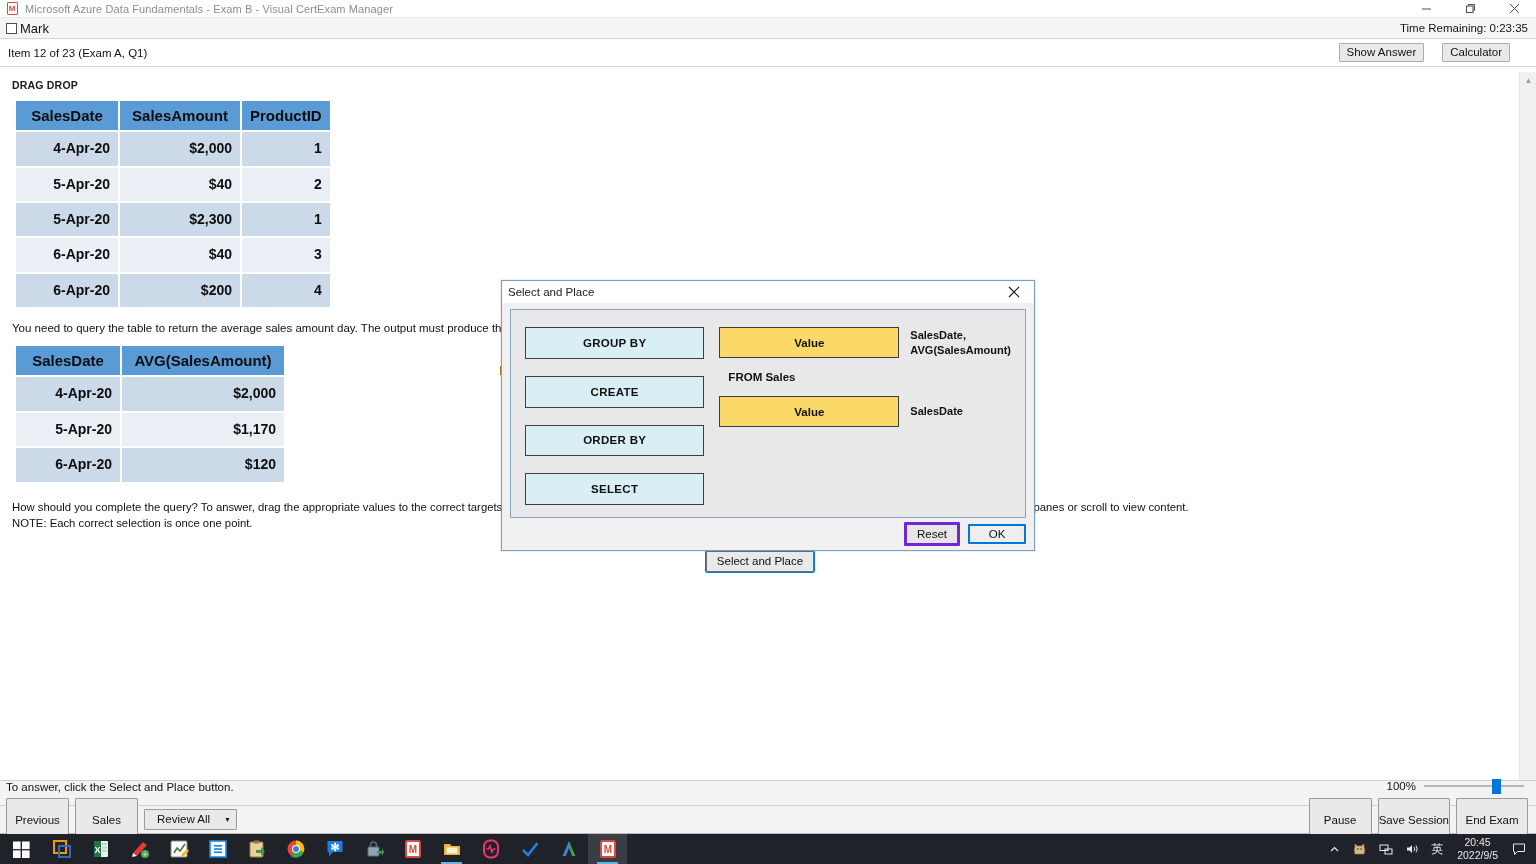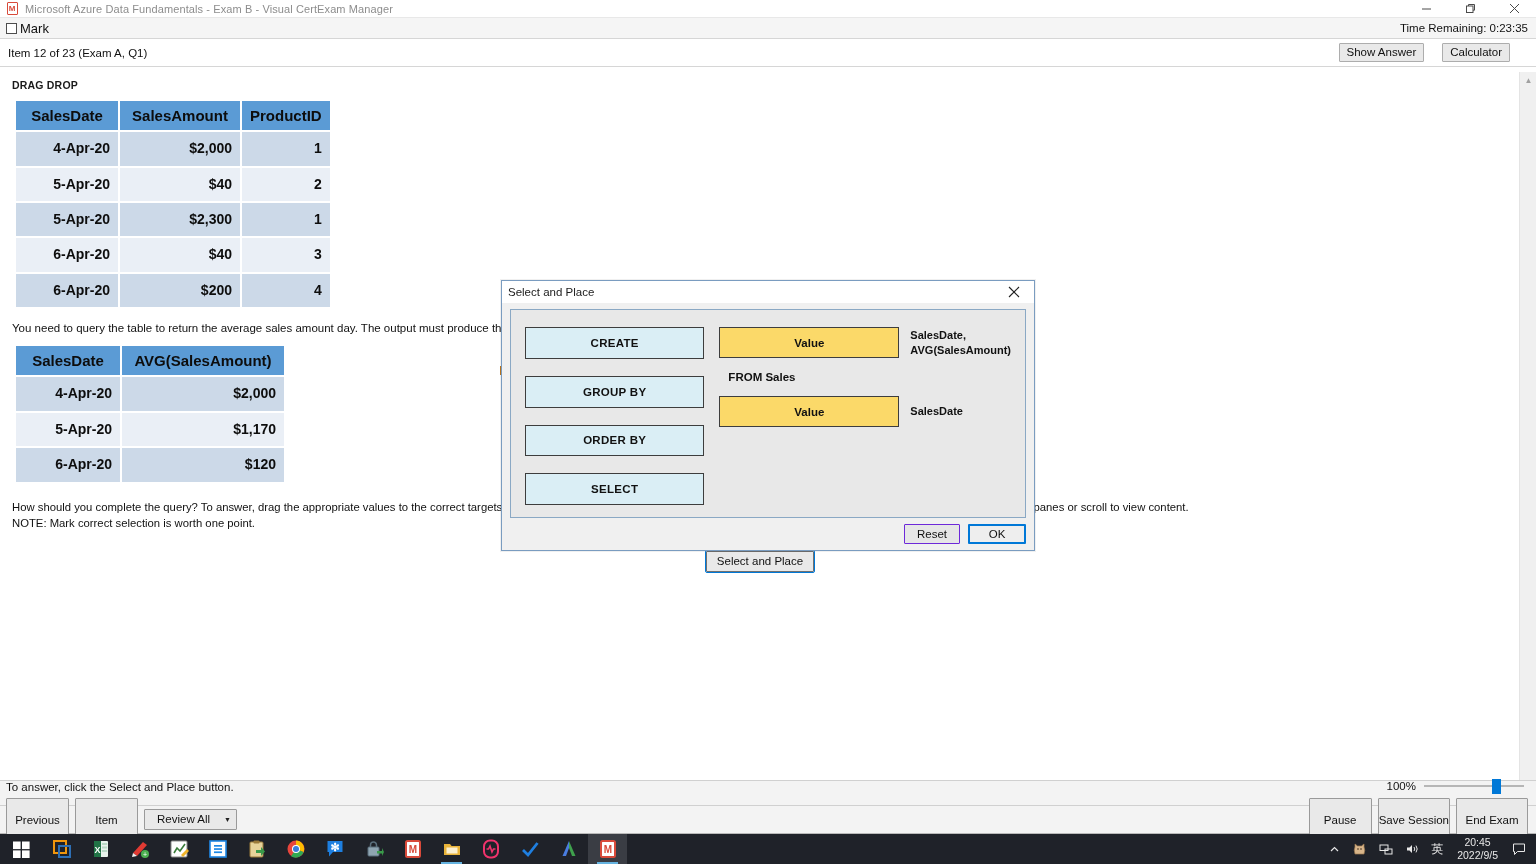--- a/index.html
+++ b/index.html
@@ -240,21 +240,21 @@
   }
   .ans-static {
     font-size: 11.5px; font-weight: bold; color: #111; margin: 13px 0 13px 9px;
   }
   .dlg-footer {
     height: 32px; flex: none; display: flex; align-items: center;
     justify-content: flex-end; gap: 8px; padding-right: 8px;
   }
   .dlg-btn {
     min-width: 56px; font-size: 11.5px; color: #111; background: #e6e6e6;
-    border: 1px solid #6d28d9; padding: 3px 0; text-align: center;
+    border: 3px solid #6d28d9; padding: 3px 0; text-align: center;
     border-radius: 1px; font-family: inherit; cursor: default;
   }
   .dlg-btn.primary { border: 2px solid #0078d7; background: #eeeeee; min-width: 58px; padding: 2px 8px; }
 </style>
 </head>
 <body>
 
 <div class="titlebar">
   <span class="tb-icon">
     <span class="tb-icon-glyph">M</span>
@@ -356,21 +356,21 @@
       </tr>
       <tr class="odd">
         <td class="c0">6-Apr-20</td>
         <td class="c1">$120</td>
       </tr>
     </tbody>
   </table>
 
   <div class="instructions">
     <div>How should you complete the query? To answer, drag the appropriate values to the correct targets. Each value may be used once, more than once, or not at all. You may need to drag the split bar between panes or scroll to view content.</div>
-    <div>NOTE: Mark correct selection is worth one point.</div>
+    <div>NOTE: Each correct selection is once one point.</div>
   </div>
 
   <div class="snp-wrap">
     <button class="snp-button">Select and Place</button>
   </div>
 </div>
 
 <div class="scrollbar-v">
   <div class="sb-arrow">▲</div>
 </div>
@@ -384,22 +384,22 @@
       <svg width="12" height="12" viewBox="0 0 12 12">
         <line x1="1" y1="1" x2="11" y2="11" stroke="#202020" stroke-width="1.1"></line>
         <line x1="11" y1="1" x2="1" y2="11" stroke="#202020" stroke-width="1.1"></line>
       </svg>
     </div>
   </div>
 
   <div class="dlg-body">
     <div class="dlg-inner">
       <div class="tokens">
+        <div class="token">GROUP BY</div>
         <div class="token">CREATE</div>
-        <div class="token">GROUP BY</div>
         <div class="token">ORDER BY</div>
         <div class="token">SELECT</div>
       </div>
 
       <div class="answer-area">
         <div class="ans-row">
           <div class="drop-slot">Value</div>
           <div class="ans-caption">
             <div>SalesDate,</div>
             <div>AVG(SalesAmount)</div>
@@ -428,21 +428,21 @@
     <span class="zoom-pct">100%</span>
     <div class="zoom-slider">
       <div class="zoom-track"></div>
       <div class="zoom-thumb"></div>
     </div>
   </div>
 </div>
 
 <div class="navbar">
   <button class="navbtn">Previous</button>
-  <button class="navbtn">Item</button>
+  <button class="navbtn">Sales</button>
   <div class="split-btn">
     <span class="split-main">Review All</span>
     <span class="split-arrow">▼</span>
   </div>
   <div class="nav-right">
     <button class="navbtn">Pause</button>
     <button class="navbtn wide">Save Session</button>
     <button class="navbtn wide">End Exam</button>
   </div>
 </div>

